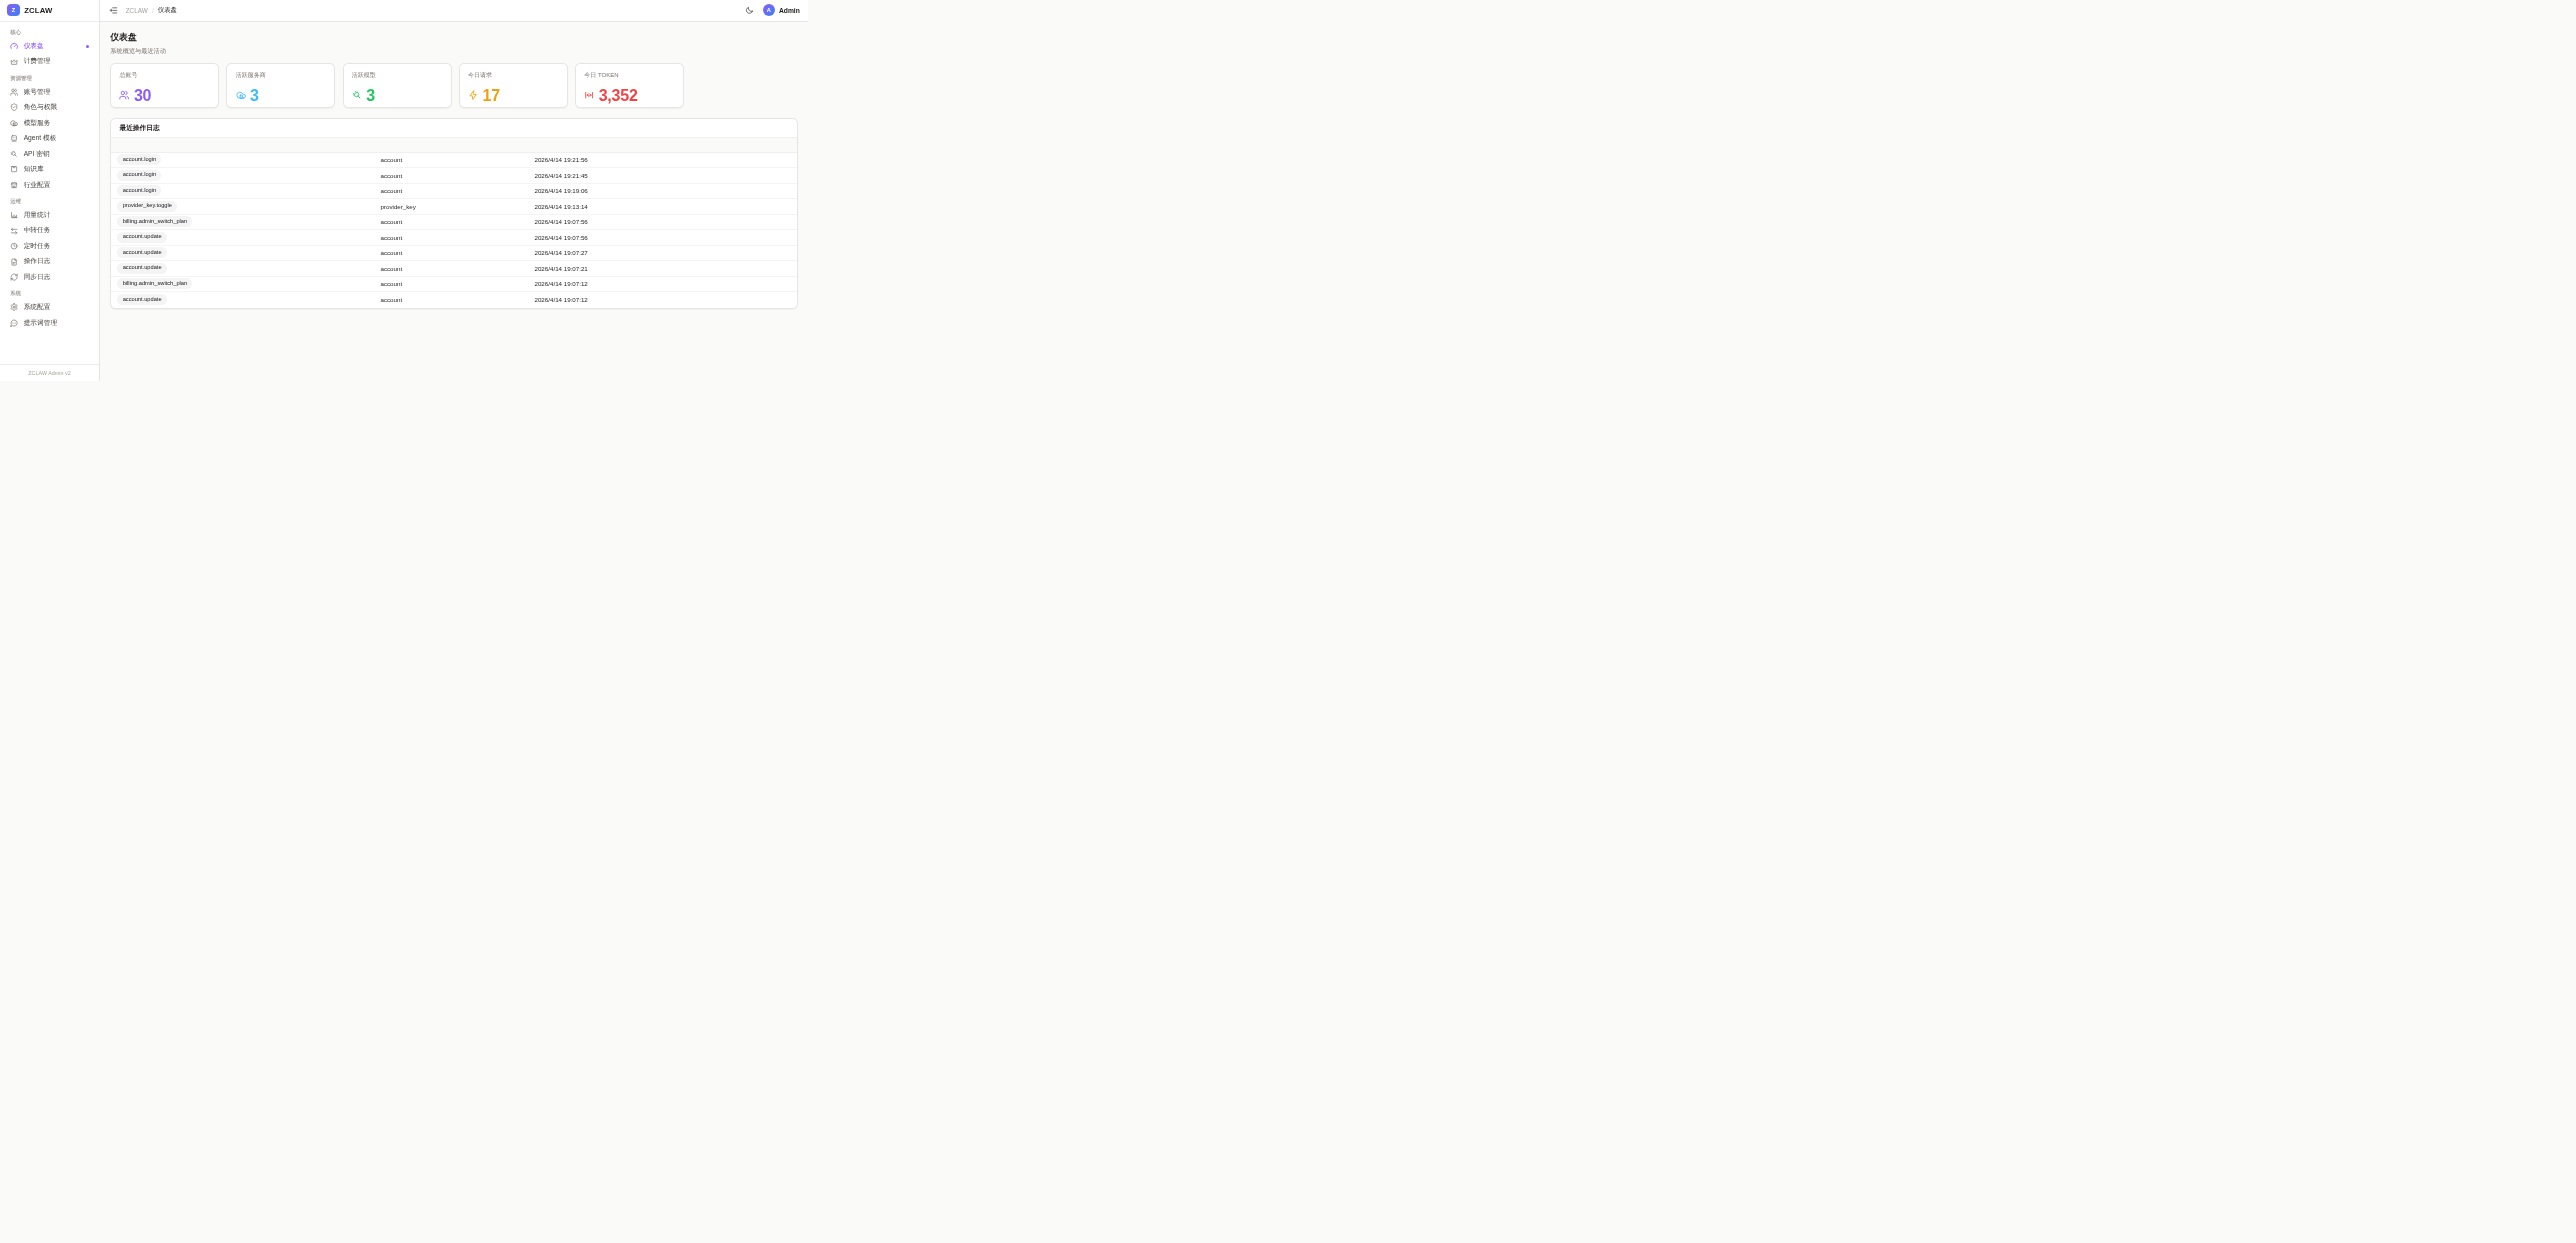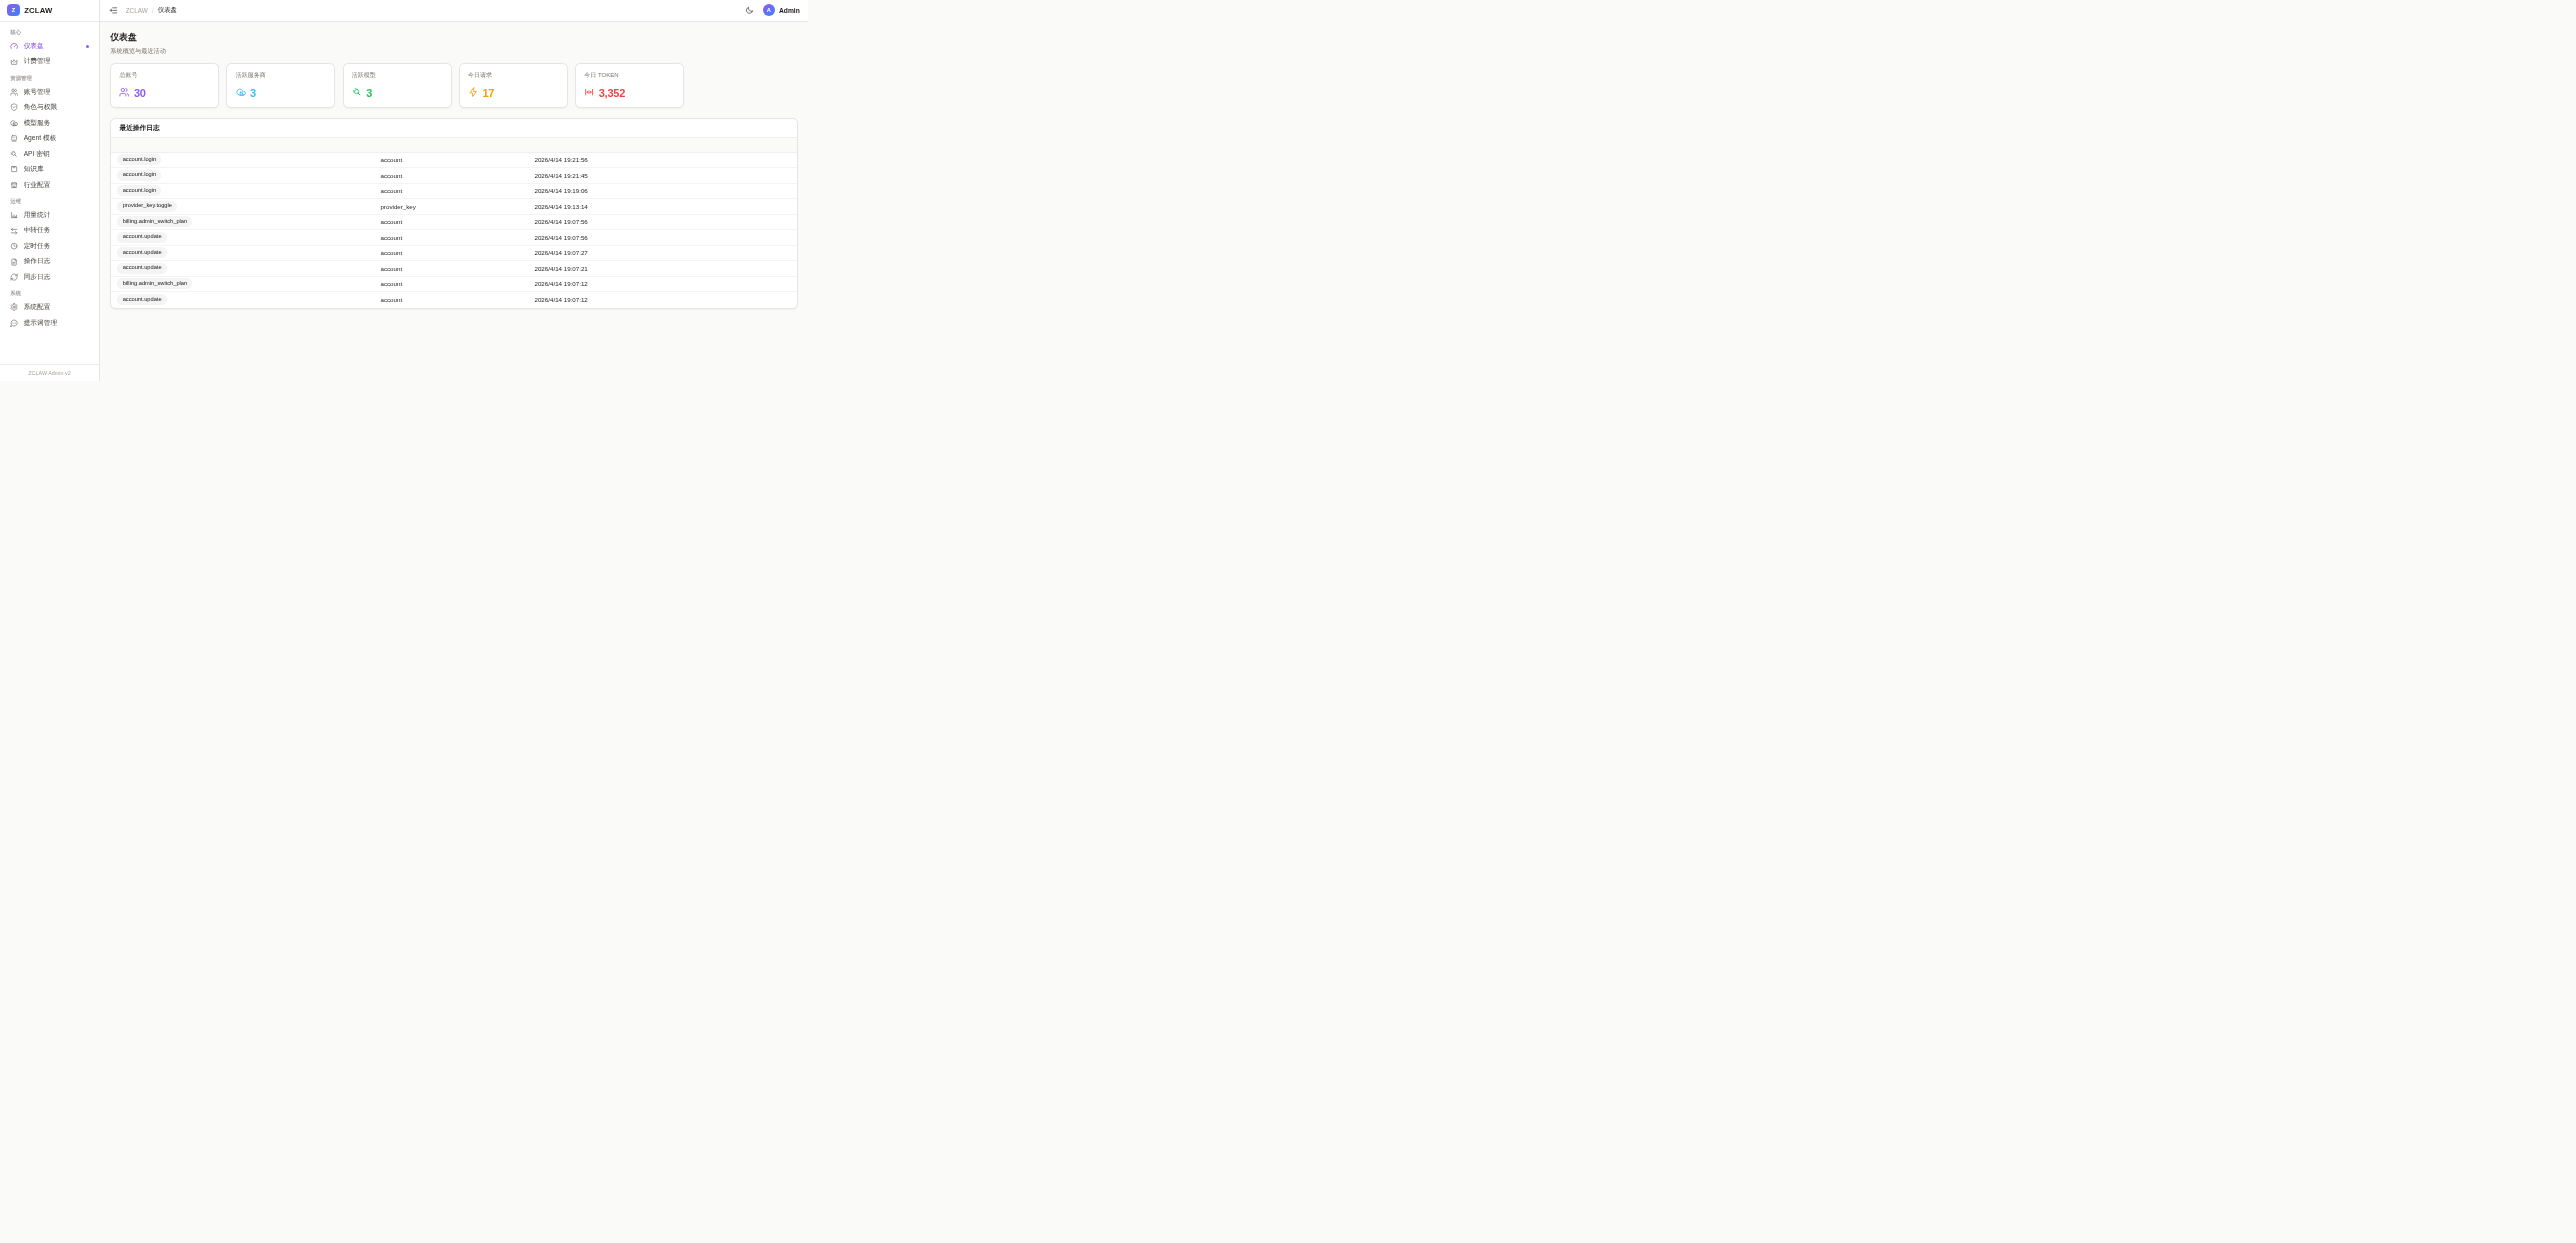--- a/index.html
+++ b/index.html
@@ -59,21 +59,21 @@
   .content { flex:1; padding:10.8px 10.3px 0; overflow:hidden; }
   h1 { margin:0; font-size:8.8px; font-weight:700; color:#1c1917; }
   .subtitle { margin:2.6px 0 0; font-size:6.2px; color:#78716c; }
 
   .stats { display:grid; grid-template-columns:repeat(5,109px); gap:7.2px; margin-top:7.2px; }
   .stat-card { background:#fff; border:0.5px solid #e7e5e4; border-radius:5.2px;
                padding:7.2px 8.2px; height:45px; box-shadow:0 0.5px 1px rgba(0,0,0,.04); }
   .stat-label { font-size:6px; color:#78716c; }
   .stat-value { display:flex; align-items:center; gap:4.1px; margin-top:6.2px; }
   .stat-icon { width:10.3px; height:10.3px; flex:none; }
-  .stat-number { font-size:11px; font-weight:800; letter-spacing:-0.2px; }
+  .stat-number { font-size:16px; font-weight:800; letter-spacing:-0.2px; }
 
   .table-card { margin-top:9.8px; background:#fff; border:0.5px solid #e7e5e4; border-radius:5.2px;
                 box-shadow:0 0.5px 1px rgba(0,0,0,.04); overflow:hidden; }
   .table-title { padding:4.6px 8.2px; font-size:6.7px; font-weight:700; color:#1c1917; }
   .thead, .tr { display:grid; grid-template-columns:263px 154px 1fr; align-items:center; }
   .thead { background:#fafaf9; border-top:0.5px solid #f0efed; border-bottom:0.5px solid #f0efed; height:15.5px; }
   .th { font-size:6.2px; font-weight:700; color:#3f3f46; padding:0 6.2px; }
   .tr { height:15.5px; border-bottom:0.5px solid #f4f4f3; }
   .tr:last-child { border-bottom:none; }
   .td { font-size:6.2px; color:#27272a; padding:0 6.2px; white-space:nowrap; }

